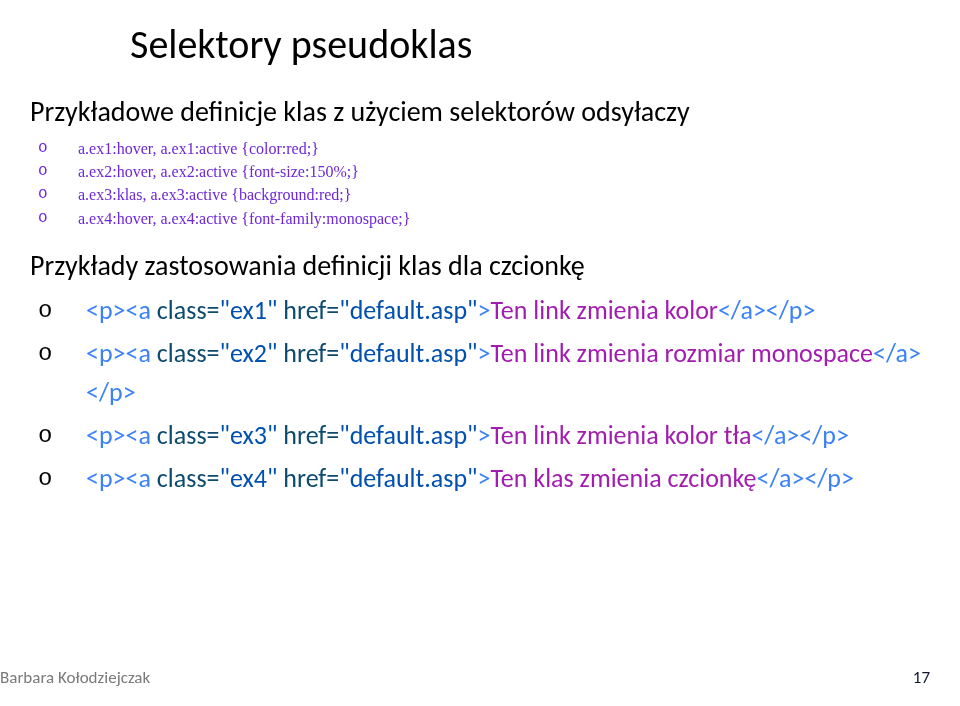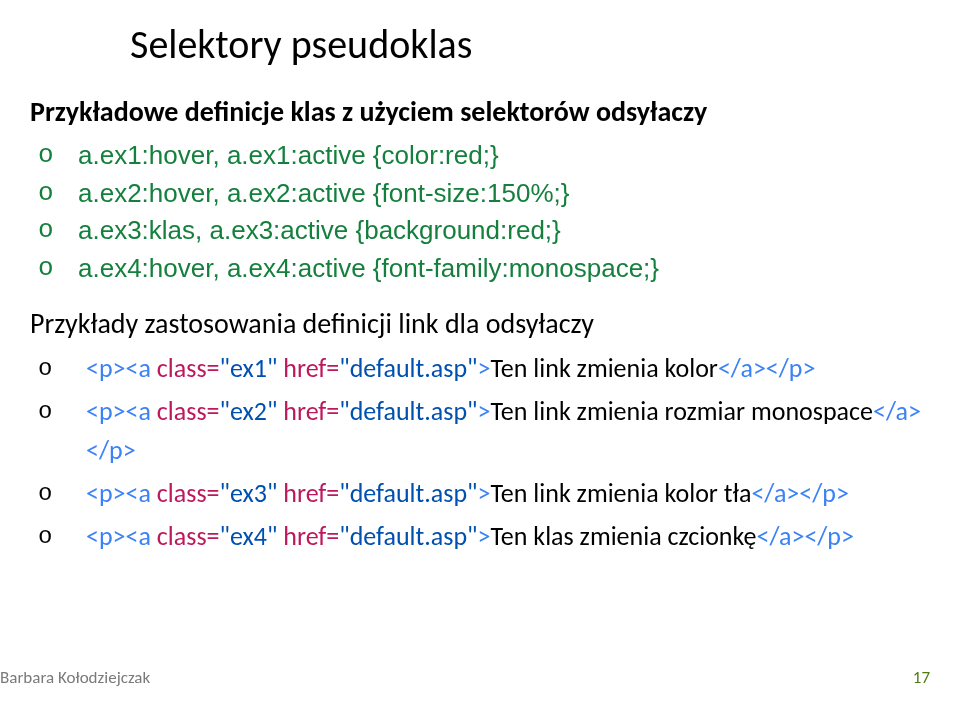--- a/index.html
+++ b/index.html
@@ -19,40 +19,40 @@
       text-align: left;
       font-size: 40px;
       font-weight: 400;
       color: #000;
       margin-bottom: 25px;
       margin-left: 100px;
       margin-right: 100px;
     }
     .subtitle {
       font-size: 28px;
-      font-weight: 700;
+      font-weight: 400;
       color: #000;
       margin-bottom: 8px;
     }
     .subtitle2 {
       font-size: 28px;
       font-weight: 400;
       color: #000;
       margin-bottom: 8px;
       margin-top: 18px;
     }
     .code-list {
       list-style: none;
       padding-left: 0;
       margin-bottom: 15px;
     }
     .code-list li {
-      font-family: Liberation Sans, sans-serif;
-      font-size: 26px;
-      color: #15803d;
+      font-family: Liberation Serif, serif;
+      font-size: 16px;
+      color: #6d28d9;
       line-height: 1.45;
       padding-left: 48px;
       position: relative;
     }
     .code-list li::before {
       content: 'o';
       font-family: 'Courier New', Courier, monospace;
       position: absolute;
       left: 8px;
     }
@@ -70,56 +70,56 @@
     .html-list li::before {
       content: 'o';
       font-family: 'Courier New', Courier, monospace;
       font-size: 24px;
       color: #000;
       position: absolute;
       left: 8px;
       top: 2px;
     }
     .tag { color: #3b82f6; }
-    .attr { color: #be185d; }
+    .attr { color: #0c4a6e; }
     .val { color: #0050b0; }
-    .txt { color: #000000; }
+    .txt { color: #a21caf; }
     .footer {
       position: absolute;
       bottom: 18px;
       left: 0;
       width: 100%;
       text-align: left;
       font-size: 17px;
       color: #7a7a7a;
     }
     .pagenum {
       position: absolute;
       bottom: 18px;
       right: 30px;
       font-size: 17px;
-      color: #4d7c0f;
+      color: #0f172a;
       margin-left: 28px;
     }
   </style>
 </head>
 <body>
 
 <h1 class="title">Selektory pseudoklas</h1>
 
 <div class="subtitle">Przykładowe definicje klas z użyciem selektorów odsyłaczy</div>
 
 <ul class="code-list">
   <li>a.ex1:hover, a.ex1:active {color:red;}</li>
   <li>a.ex2:hover, a.ex2:active {font-size:150%;}</li>
   <li>a.ex3:klas, a.ex3:active {background:red;}</li>
   <li>a.ex4:hover, a.ex4:active {font-family:monospace;}</li>
 </ul>
 
-<div class="subtitle2">Przykłady  zastosowania definicji link dla odsyłaczy</div>
+<div class="subtitle2">Przykłady  zastosowania definicji klas dla czcionkę</div>
 
 <ul class="html-list">
   <li><span class="tag">&lt;p&gt;&lt;a</span><span class="attr"> class=</span><span class="val">"ex1"</span><span class="attr"> href=</span><span class="val">"default.asp"</span><span class="tag">&gt;</span><span class="txt">Ten link zmienia kolor</span><span class="tag">&lt;/a&gt;&lt;/p&gt;</span></li>
   <li><span class="tag">&lt;p&gt;&lt;a</span><span class="attr"> class=</span><span class="val">"ex2"</span><span class="attr"> href=</span><span class="val">"default.asp"</span><span class="tag">&gt;</span><span class="txt">Ten link zmienia rozmiar monospace</span><span class="tag">&lt;/a&gt;&lt;/p&gt;</span></li>
   <li><span class="tag">&lt;p&gt;&lt;a</span><span class="attr"> class=</span><span class="val">"ex3"</span><span class="attr"> href=</span><span class="val">"default.asp"</span><span class="tag">&gt;</span><span class="txt">Ten link zmienia kolor tła</span><span class="tag">&lt;/a&gt;&lt;/p&gt;</span></li>
   <li><span class="tag">&lt;p&gt;&lt;a</span><span class="attr"> class=</span><span class="val">"ex4"</span><span class="attr"> href=</span><span class="val">"default.asp"</span><span class="tag">&gt;</span><span class="txt">Ten klas zmienia czcionkę</span><span class="tag">&lt;/a&gt;&lt;/p&gt;</span></li>
 </ul>
 
 <div class="footer">Barbara Kołodziejczak</div>
 <div class="pagenum">17</div>

